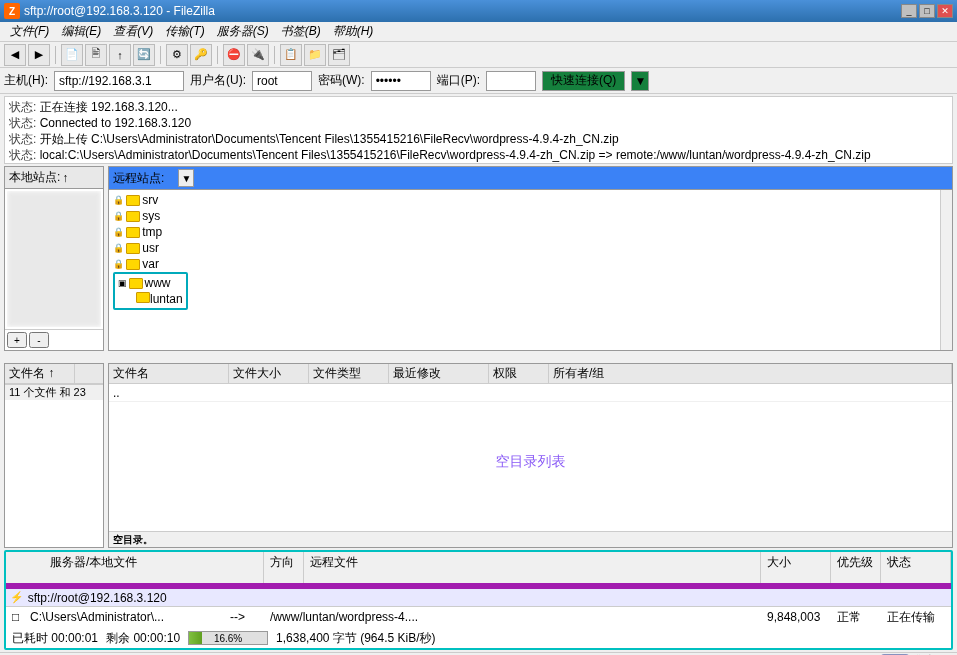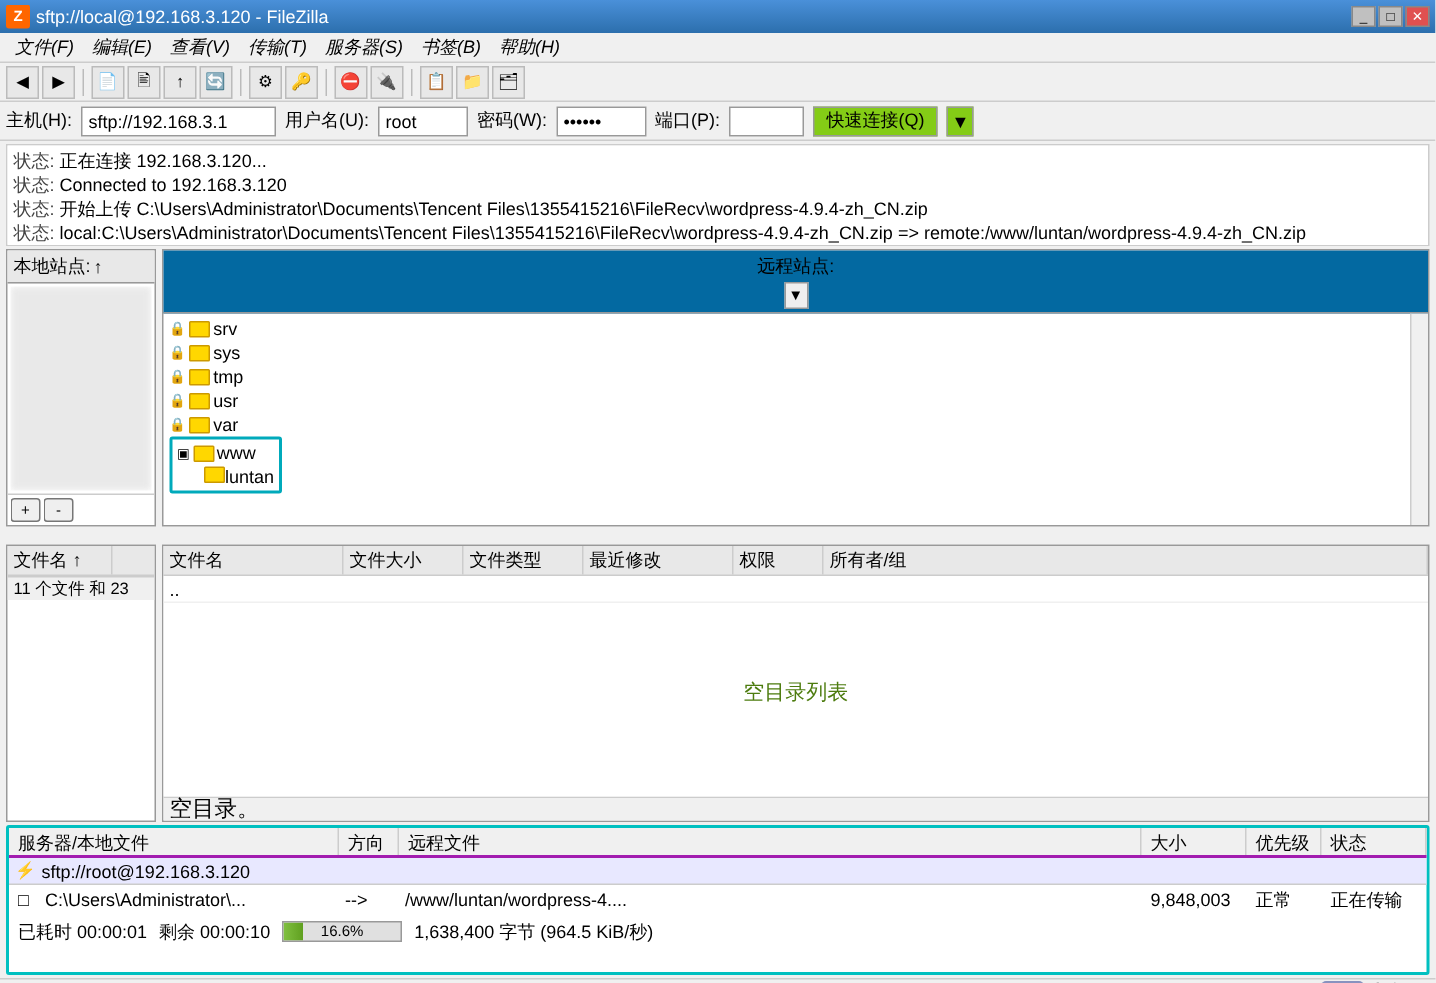--- a/index.html
+++ b/index.html
@@ -126,21 +126,21 @@
       height: 20px;
       border: 1px solid #999;
       padding: 0 4px;
       font-size: 12px;
       background: white;
     }
     .address-btn {
       height: 20px;
       padding: 0 8px;
       border: 1px solid #999;
-      background: #84cc16;
+      background: #15803d;
       cursor: pointer;
       font-size: 12px;
     }
 
     
     .status-area {
       background: white;
       border: 1px solid #ccc;
       margin: 2px 4px;
       padding: 2px 4px;
@@ -196,28 +196,27 @@
     
     .right-panel {
       flex: 1;
       border: 1px solid #999;
       background: white;
       display: flex;
       flex-direction: column;
       position: relative;
     }
     .remote-header {
-      background: #0369a1;
+      background: #3b82f6;
       border-bottom: 1px solid #999;
       padding: 2px 4px;
       font-size: 12px;
       display: flex;
       align-items: center;
-      gap: 2px;
-      flex-direction: column;
+      gap: 14px;
     }
     .remote-address {
       flex: 1;
       height: 18px;
       border: 1px solid #999;
       padding: 0 4px;
       font-size: 12px;
       background: white;
     }
     .remote-tree {
@@ -308,38 +307,40 @@
       padding: 0 4px;
       font-size: 11px;
       display: flex;
       align-items: center;
     }
     .remote-status-bar {
       height: 16px;
       background: #f0f0f0;
       border-top: 1px solid #ccc;
       padding: 0 4px;
-      font-size: 15px;
-      display: flex;
-      align-items: center;
+      font-size: 10px;
+      display: flex;
+      align-items: center;
+      font-weight: bold;
     }
 
     
     .transfer-panel {
       margin: 2px 4px;
       border: 2px solid #00c0c0;
       background: white;
       border-radius: 2px;
       height: 100px;
     }
     .transfer-header {
       display: flex;
       background: #f0f0f0;
-      border-bottom: 2px solid #a21caf;
-      height: 20px;
+      border-bottom: 6px solid #a21caf;
+      height: 37px;
+      padding-left: 38px;
     }
     .transfer-col {
       padding: 2px 6px;
       border-right: 1px solid #ccc;
       font-size: 12px;
       white-space: nowrap;
     }
     .transfer-row {
       display: flex;
       padding: 2px 0;
@@ -458,21 +459,21 @@
     ::-webkit-scrollbar { width: 12px; height: 12px; }
     ::-webkit-scrollbar-track { background: #f0f0f0; }
     ::-webkit-scrollbar-thumb { background: #c0c0c0; border: 1px solid #999; }
   </style>
 </head>
 <body>
 
 <div class="title-bar">
   <div class="title-bar-left">
     <div class="title-icon">Z</div>
-    <span class="title-text">sftp://local@192.168.3.120 - FileZilla</span>
+    <span class="title-text">sftp://root@192.168.3.120 - FileZilla</span>
   </div>
   <div class="title-controls">
     <div class="title-btn">_</div>
     <div class="title-btn">□</div>
     <div class="title-btn close">✕</div>
   </div>
 </div>
 
 <div class="menu-bar">
   <div class="menu-item">文件(F)</div>
@@ -631,21 +632,21 @@
 
       <div class="file-row">
         <div class="file-cell" style="width:120px">..</div>
         <div class="file-cell" style="width:80px"></div>
         <div class="file-cell" style="width:80px"></div>
         <div class="file-cell" style="width:100px"></div>
         <div class="file-cell" style="width:60px"></div>
         <div class="file-cell" style="flex:1"></div>
       </div>
 
-      <div style="display:flex;align-items:center;justify-content:center;height:120px;color:#4d7c0f;font-size:14px">空目录列表</div>
+      <div style="display:flex;align-items:center;justify-content:center;height:120px;color:#8b5cf6;font-size:14px">空目录列表</div>
     </div>
     <div class="remote-status-bar">
       <span>空目录。</span>
     </div>
   </div>
 </div>
 
 <div class="transfer-panel">
   <div class="transfer-header">
     <div class="transfer-col" style="width:220px">服务器/本地文件</div>

